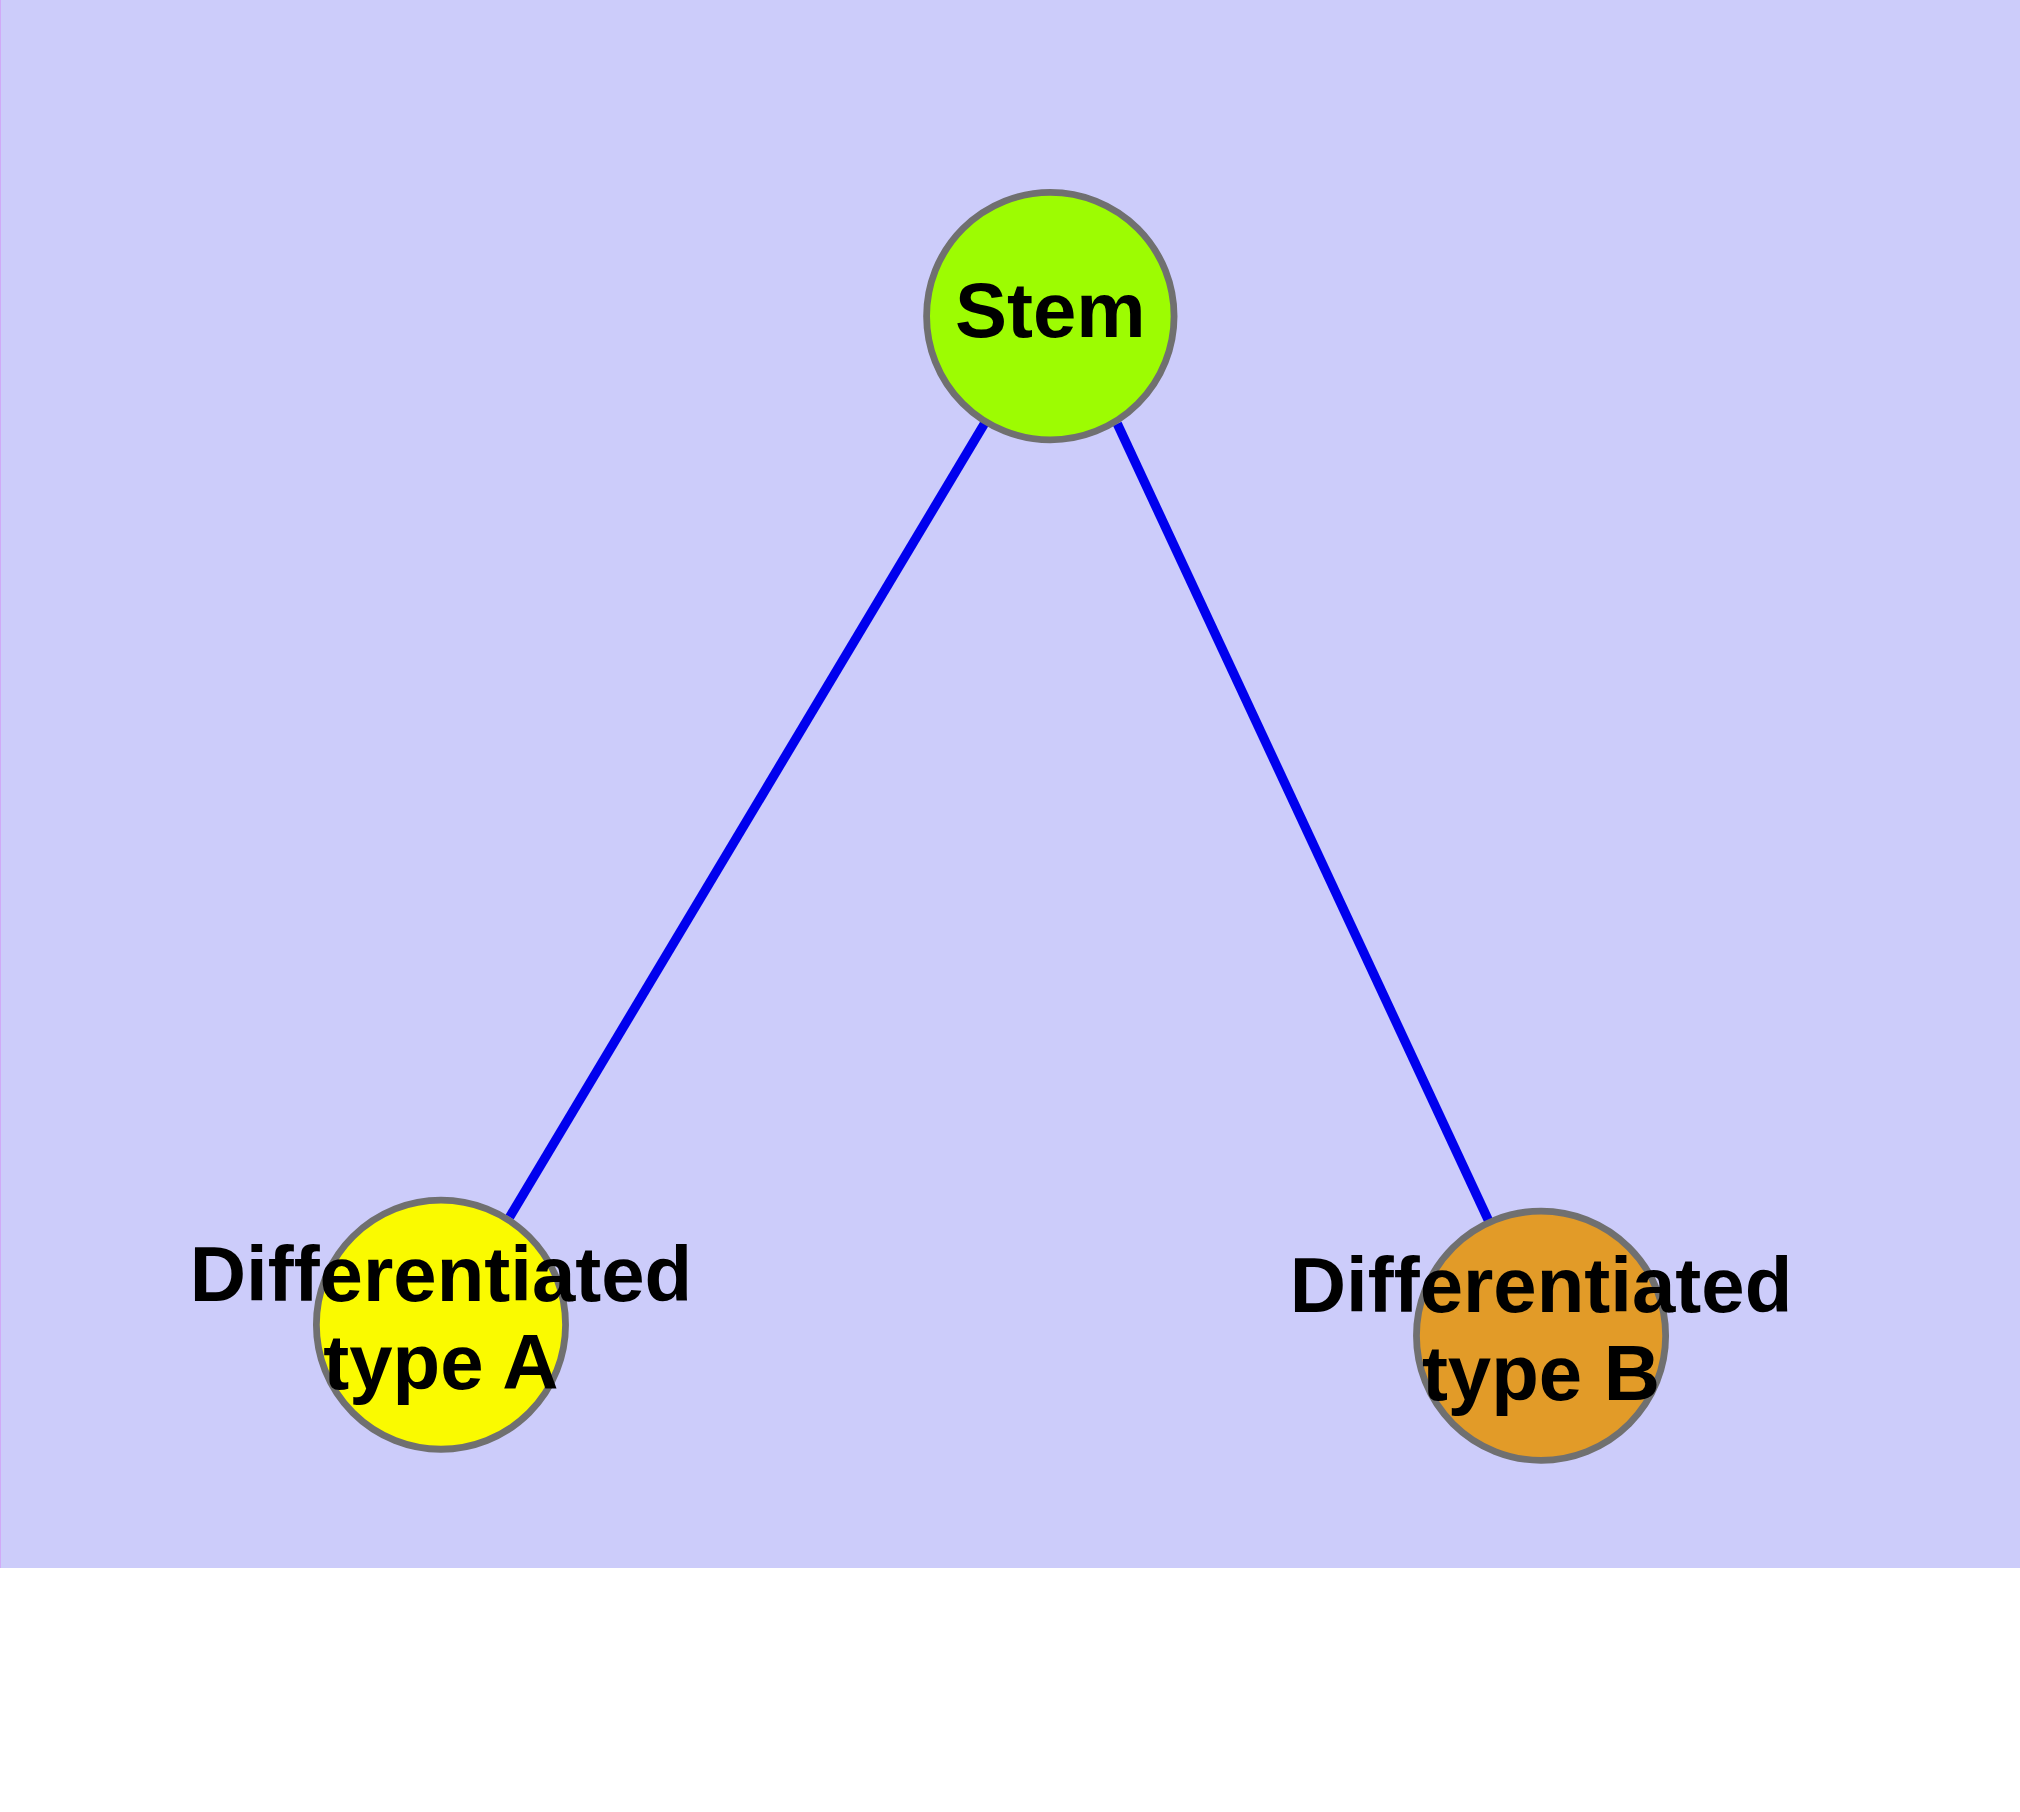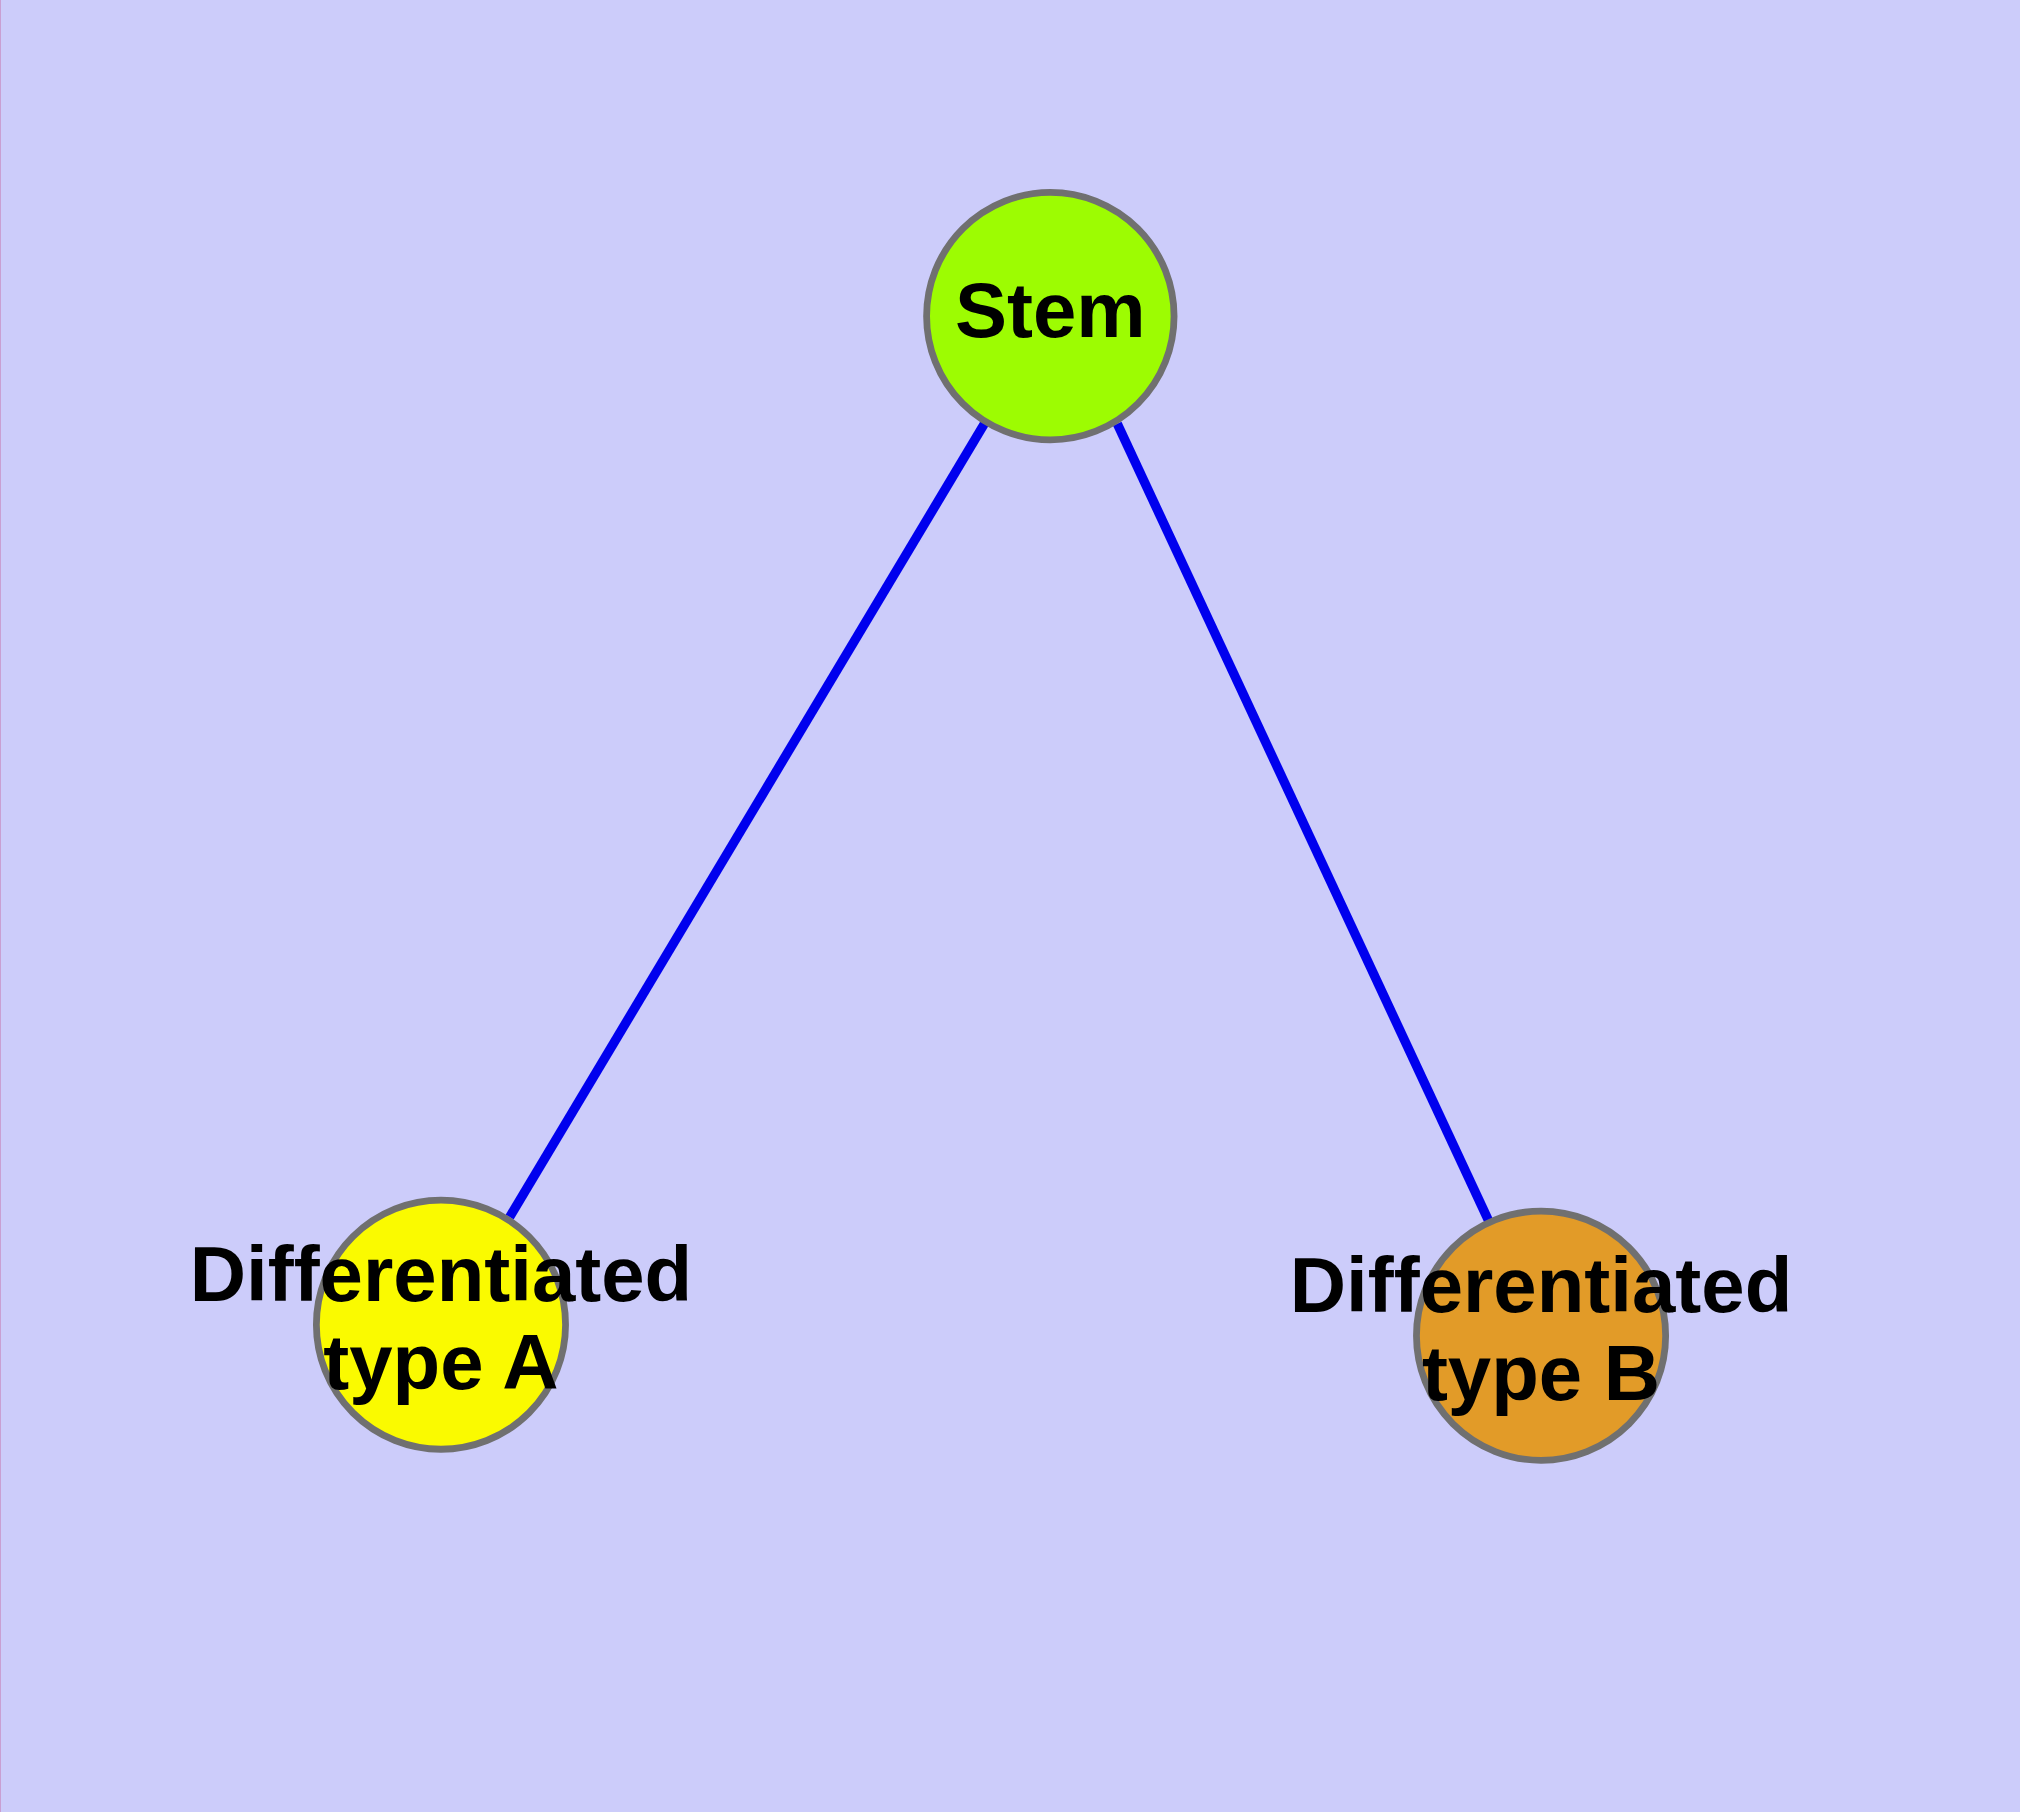--- a/index.html
+++ b/index.html
@@ -27,21 +27,21 @@
     font-weight: bold;
     fill: #000000;
     dominant-baseline: middle;
     text-anchor: middle;
     white-space: pre;
   }
 </style>
 </head>
 <body>
 
-<div id="canvas-root" style="width: 2021px; height: 1812px; background: #be185d;">
+<div id="canvas-root" style="width: 2021px; height: 1568px; background: #d946ef;">
   <svg id="graph-svg" viewBox="0 0 2384 2138" xmlns="http://www.w3.org/2000/svg" style="width: 2021px; height: 1812px;">
 
     <rect id="bg-rect" x="0" y="0" width="2384" height="2138" fill="#CCCCFA"></rect>
 
     <g id="edges-layer">
         <line x1="1163" y1="497" x2="601" y2="1436" stroke="#0000EE" stroke-width="11" stroke-linecap="butt"></line>
         <line x1="1318" y1="500" x2="1756" y2="1440" stroke="#0000EE" stroke-width="11" stroke-linecap="butt"></line>
       </g>
     <g id="nodes-layer">
         <circle cx="1239" cy="373" r="146" fill="#9DFC02" stroke="#707070" stroke-width="8"></circle>

